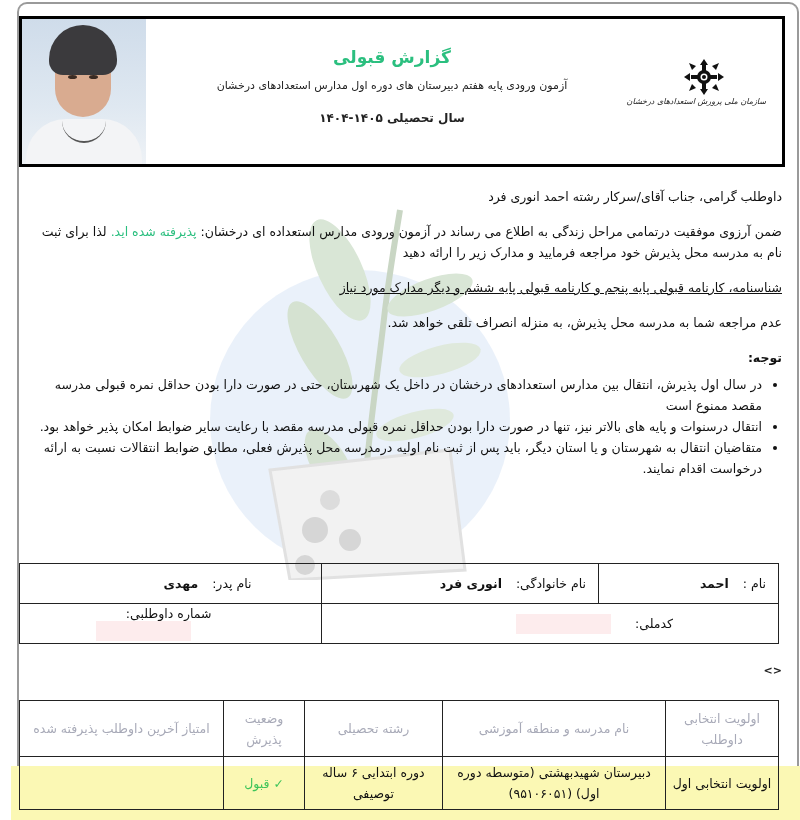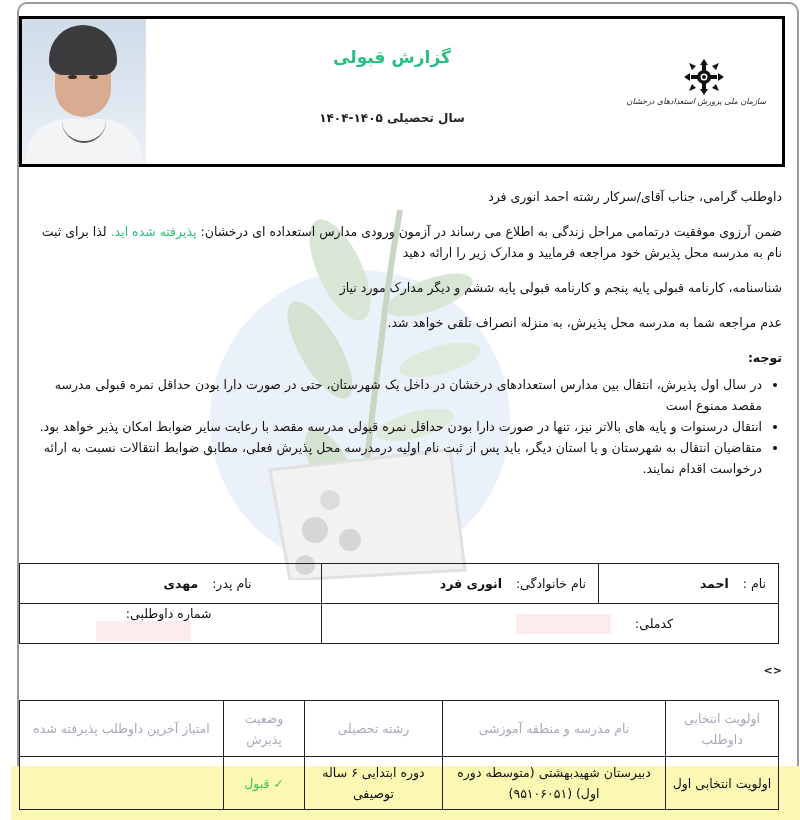--- a/index.html
+++ b/index.html
@@ -20,21 +20,21 @@
   .logo svg { display:block; margin:0 auto; }
   .logo-text { font-size:8px; color:#222; margin-top:2px; white-space:nowrap; font-style:italic; }
 
   .watermark { position:absolute; left:210px; top:200px; width:300px; height:380px; pointer-events:none; }
 
   .content { position:absolute; left:30px; top:186px; width:752px; font-size:12.5px; line-height:21px; text-align:right; }
   .p1 { margin:0 0 14px 0; }
   .p1 b { font-weight:normal; }
   .p2 { margin:0 0 14px 0; }
   .green { color:#2bbf7f; }
-  .p3 { margin:0 0 14px 0; }
+  .p3 { margin:0 0 14px 0;text-decoration:underline; }
   .p4 { margin:0 0 14px 0; }
   .note-head { font-weight:bold; margin:0 0 6px 0; }
   ul.notes { margin:0; padding:0 20px 0 0; }
   ul.notes li { margin:0; line-height:21px; }
 
   table.info { position:absolute; left:19px; top:563px; width:760px; border-collapse:collapse; font-size:12.5px; }
   table.info td { border:1.5px solid #222; height:39px; padding:0 12px; }
   .lbl { font-weight:normal; }
   .val { font-weight:bold; margin-right:10px; }
   .redact { display:inline-block; width:95px; height:20px; background:#fdeced; vertical-align:middle; margin-right:20px; }
@@ -56,20 +56,21 @@
   <div class="photo">
     <div class="shirt"></div>
     <div class="collar"></div>
     <div class="face"></div>
     <div class="hair"></div>
     <div class="eye" style="left:46px"></div>
     <div class="eye" style="left:67px"></div>
   </div>
   <div class="title-block">
     <div class="title">گزارش قبولی</div>
+    <div class="subtitle">آزمون ورودی پایه هفتم دبیرستان های دوره اول مدارس استعدادهای درخشان</div>
     <div class="year">سال تحصیلی ۱۴۰۵-۱۴۰۴</div>
   </div>
   <div class="logo">
     <svg width="40" height="36" viewBox="0 0 40 36">
       <g fill="#111">
         <circle cx="20" cy="18" r="7"></circle>
         <polygon points="20,0 24,6 16,6"></polygon>
         <polygon points="20,36 24,30 16,30"></polygon>
         <polygon points="0,18 6,14 6,22"></polygon>
         <polygon points="40,18 34,14 34,22"></polygon>

